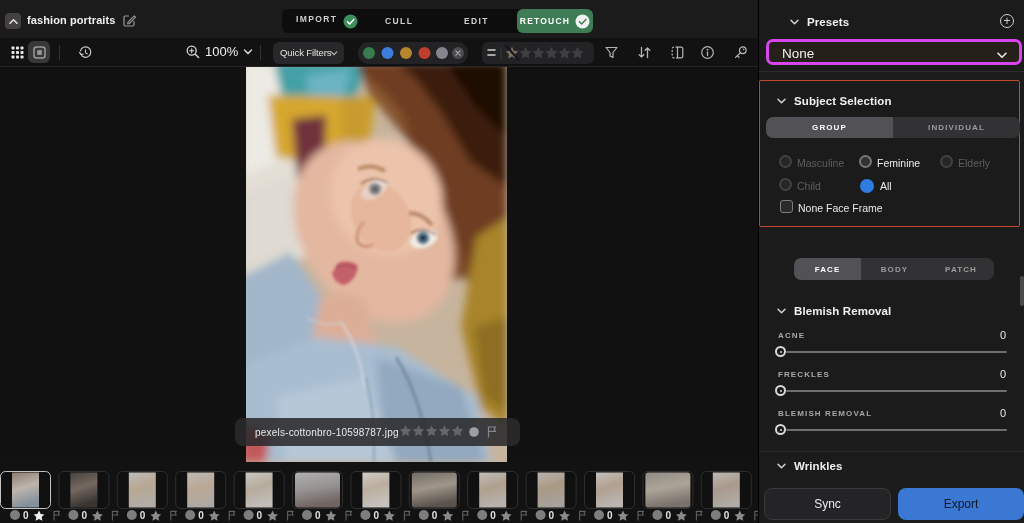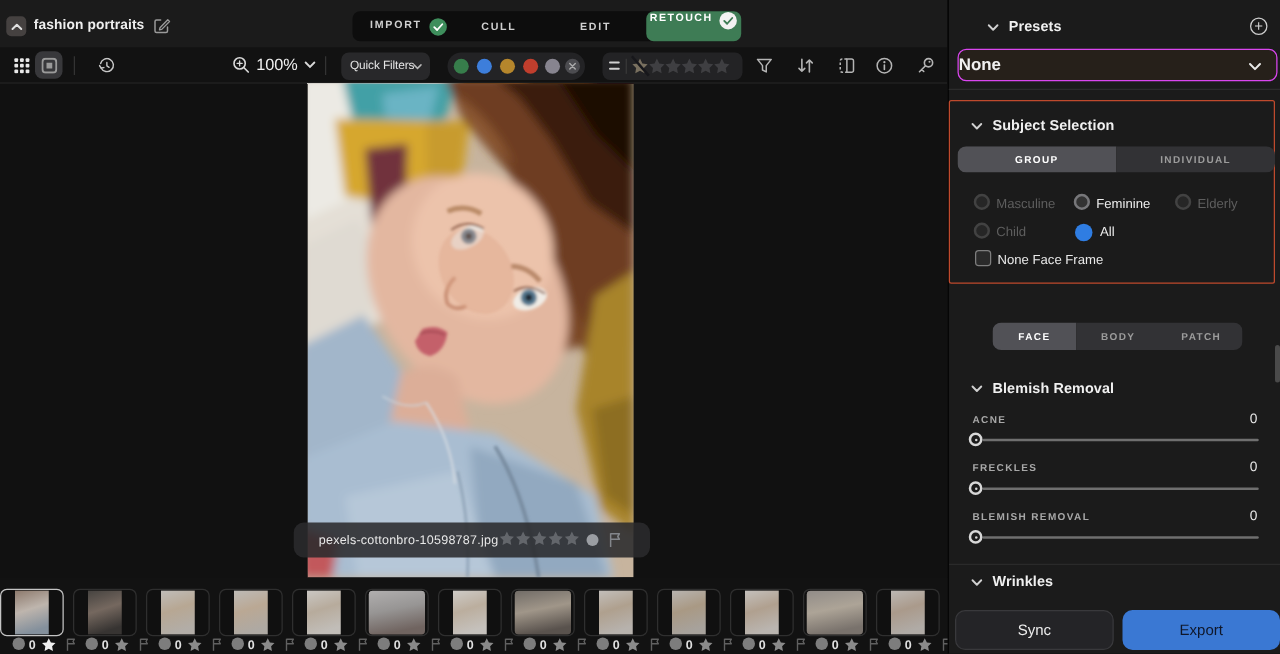--- a/index.html
+++ b/index.html
@@ -5,41 +5,41 @@
 * { margin:0; padding:0; box-sizing:border-box; }
 html,body { width:1024px; height:523px; overflow:hidden; background:#121212; font-family:"Liberation Sans", sans-serif; }
 #app { position:relative; width:1024px; height:523px; background:#121212; }
 
 
 #topbar { position:absolute; left:0; top:0; width:758px; height:38px; background:#1b1b1b; }
 #caretbtn { position:absolute; left:5px; top:13px; width:16px; height:16px; background:#454140; border-radius:4px; color:#e8e8e8; font-size:10px; text-align:center; line-height:17px; }
 #title { position:absolute; left:27px; top:14px; color:#f0f0f0; font-size:11px; font-weight:700; letter-spacing:0.1px; }
 #modebox { position:absolute; left:282px; top:9px; width:311px; height:24px; background:#0d0d0d; border-radius:6px; display:flex; align-items:center; }
 .modelabel { color:#cfcfcf; font-size:8.5px; font-weight:700; letter-spacing:1.4px; }
-#retouchbtn { position:absolute; right:0; top:0; width:76px; height:24px; background:#3e7c55; border-radius:6px; display:flex; align-items:flex-start; justify-content:center; gap:5px; }
+#retouchbtn { position:absolute; right:0; top:0; width:76px; height:24px; background:#3e7c55; border-radius:6px; display:flex; align-items:center; justify-content:center; gap:5px; }
 #retouchbtn span { color:#fff; font-size:8.5px; font-weight:700; letter-spacing:1.2px; }
 
 
 #toolbar { position:absolute; left:0; top:38px; width:758px; height:29px; background:#121212; border-bottom:1px solid #262626; }
 .vsep { position:absolute; top:7px; width:1px; height:15px; background:#333; }
 
 
 #canvas { position:absolute; left:0; top:67px; width:758px; height:395px; background:#111111; }
 #photo { position:absolute; left:246px; top:0px; width:261px; height:395px; overflow:hidden; }
 #caption { position:absolute; left:235px; top:351px; width:285px; height:28px; background:rgba(42,42,44,0.88); border-radius:8px; display:flex; align-items:center; }
 #caption .fname { color:#e8e8e8; font-size:10px; margin-left:20px; letter-spacing:0.2px; }
 
 
 #filmstrip { position:absolute; left:0; top:462px; width:758px; height:61px; background:#121212; }
 
 
 #panel { position:absolute; left:758px; top:0; width:266px; height:523px; background:#1b1b1b; border-left:1px solid #000; }
 .phead { display:flex; align-items:center; color:#f0f0f0; font-size:11.5px; font-weight:700; letter-spacing:0.1px; }
 .caret { color:#cfcfcf; }
-#noneSel { position:absolute; left:7px; top:39px; width:256px; height:26px; background:#26201a; border:1px solid #d946ef; border-radius:7px; color:#f0f0f0; font-size:13.5px; line-height:24px; padding-left:0;font-weight:bold; }
+#noneSel { position:absolute; left:7px; top:39px; width:256px; height:26px; background:#26201a; border:3px solid #d946ef; border-radius:7px; color:#f0f0f0; font-size:13.5px; line-height:24px; padding-left:13px; }
 #subjBox { position:absolute; left:0px; top:80px; width:261px; height:147px; border:1px solid #bf4a2d; border-radius:2px; }
 .tabbar { display:flex; border-radius:7px; overflow:hidden; }
 .tab { display:flex; align-items:center; justify-content:center; font-size:8px; font-weight:700; letter-spacing:1.1px; color:#9c9c9c; background:#323235; }
 .tab.on { background:#515156; color:#fff; }
 .radio { width:13px; height:13px; border-radius:50%; border:2px solid #424242; background:#262626; }
 .rlabel { font-size:10.5px; color:#5e5e5e; }
 .slider-label { font-size:8px; font-weight:700; letter-spacing:1.1px; color:#a8a8a8; }
 .track { position:absolute; height:1.5px; background:#6f6f6f; border-radius:1px; }
 .thumb { position:absolute; width:11px; height:11px; border-radius:50%; background:#1b1b1b; border:2px solid #d8d8d8; }
 .thumb::after { content:""; position:absolute; left:2.5px; top:2.5px; width:2px; height:2px; border-radius:50%; background:#d8d8d8; }

